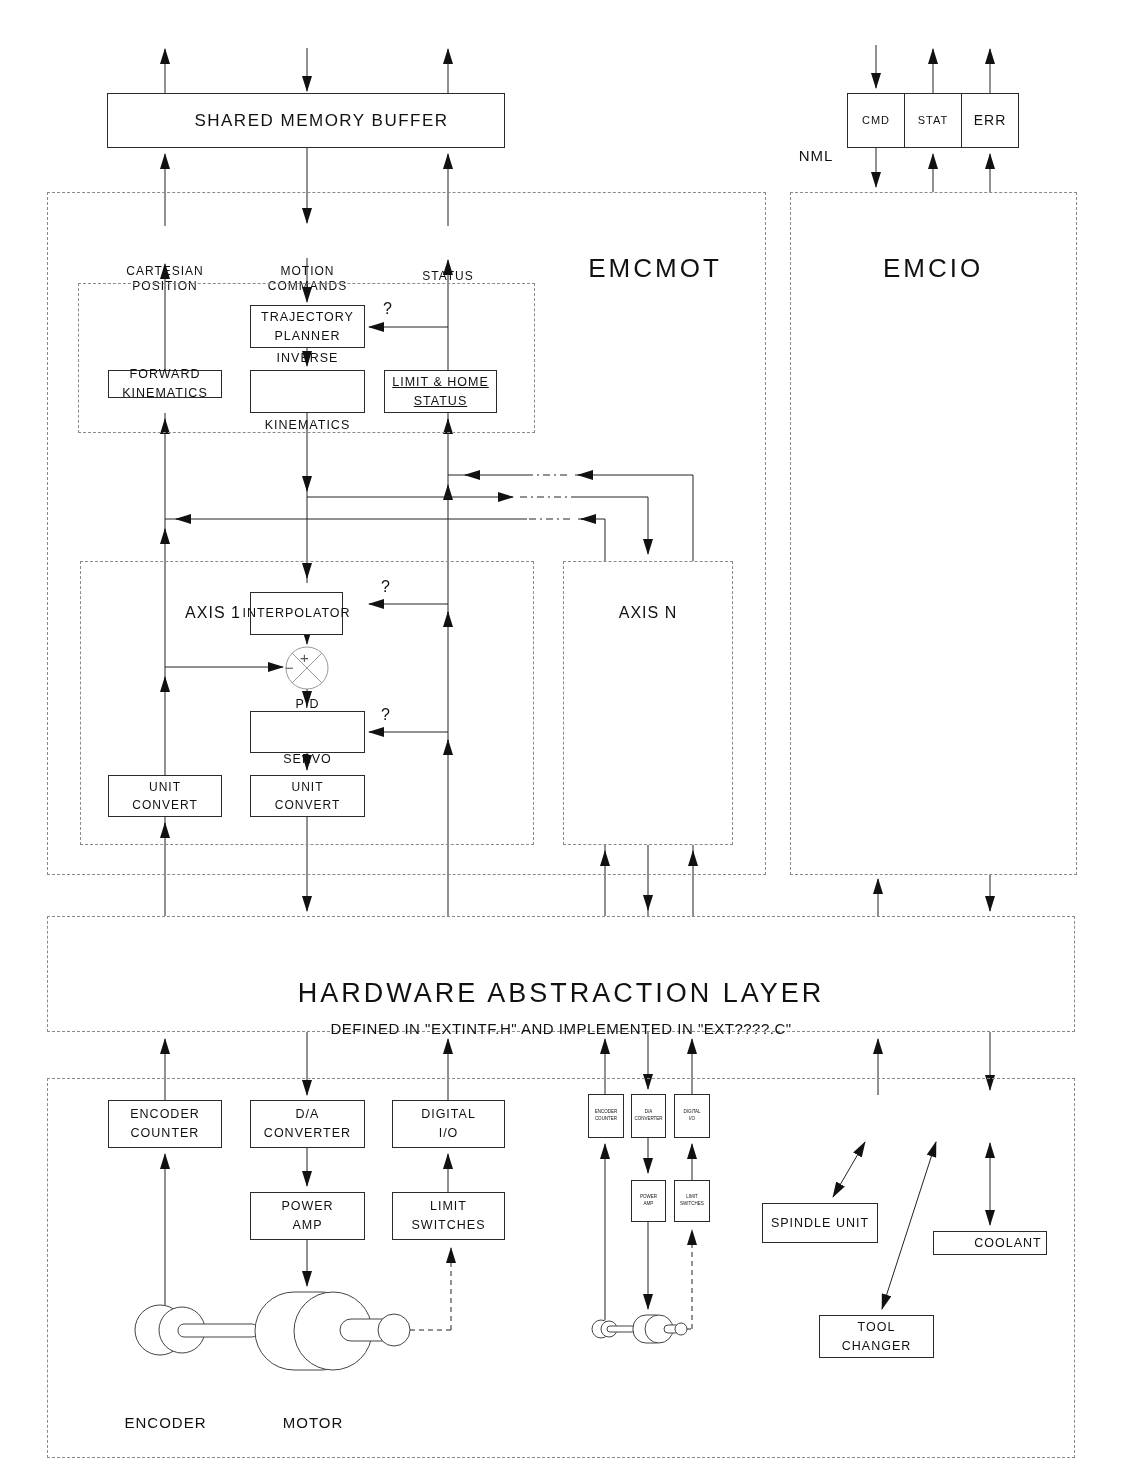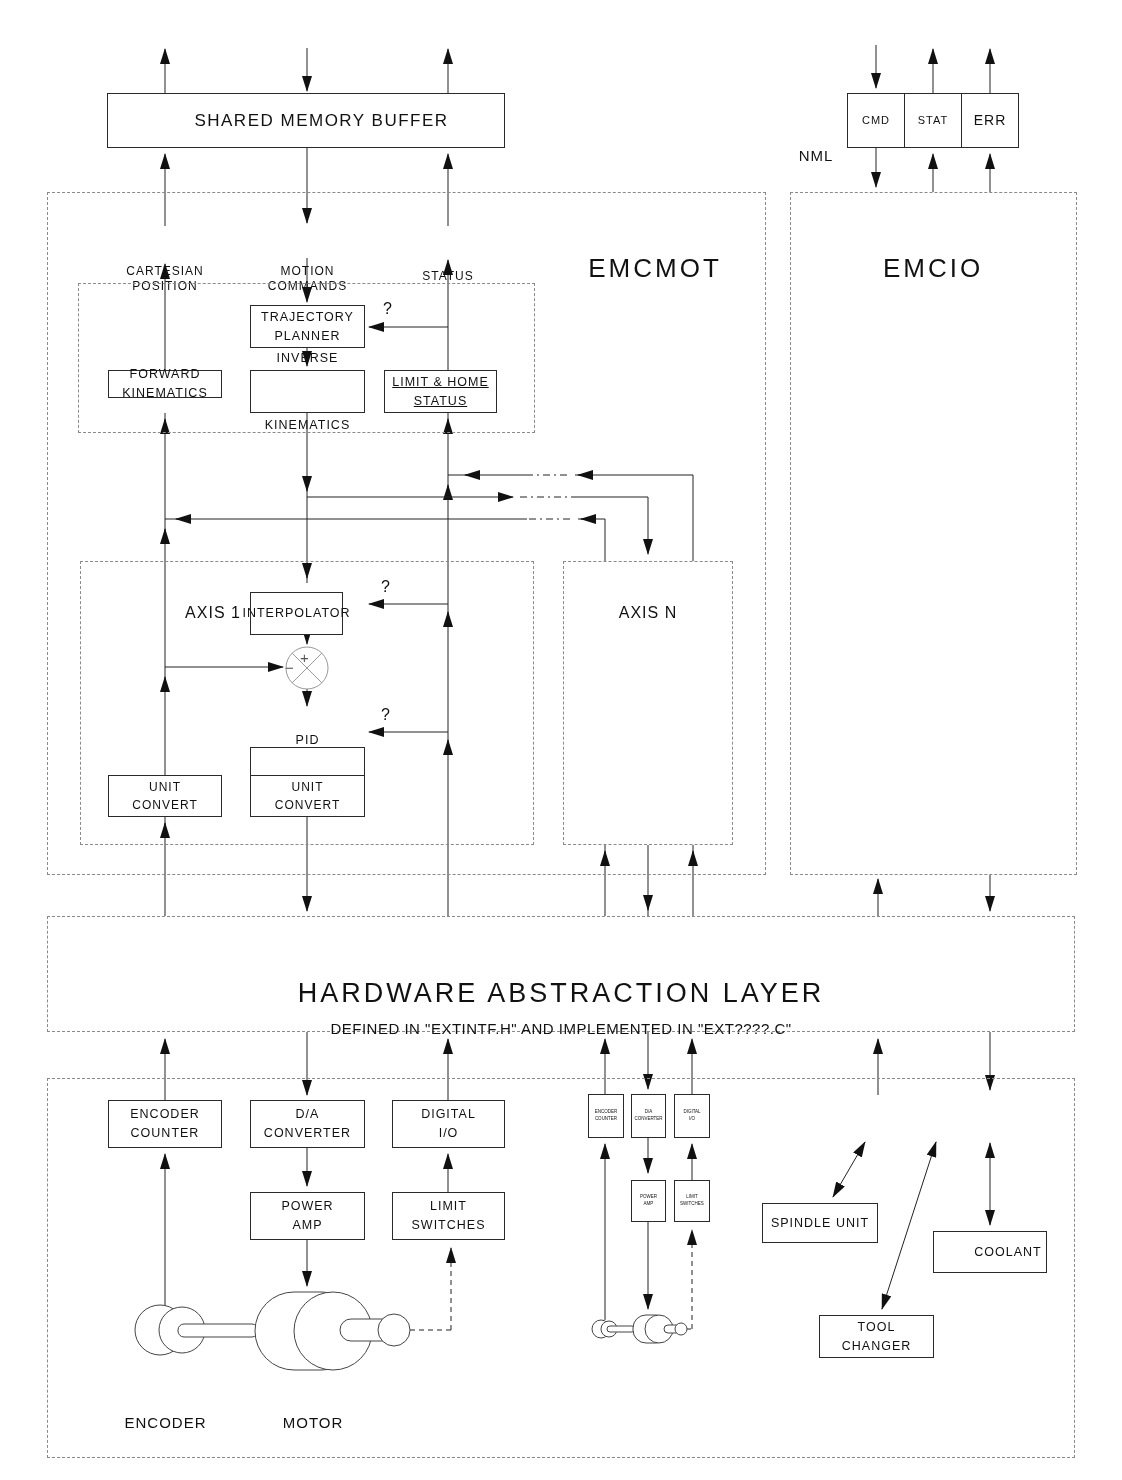--- a/index.html
+++ b/index.html
@@ -218,21 +218,21 @@
   <div class="lbl" style="left:178px;top:567px;width:70px;font-size:16px;">AXIS 1</div>
 
   <div class="box" style="left:250px;top:553px;width:93px;height:43px;margin-top:39px;">
     <div>INTERPOLATOR</div>
   </div>
   <div class="q" style="left:381px;top:578px;">?</div>
 
   <div class="sum-sign" style="left:300px;top:649px;">+</div>
   <div class="sum-sign" style="left:285px;top:659px;">−</div>
 
-  <div class="box two-line" style="left:250px;top:747px;width:115px;height:42px;gap:36px;">
+  <div class="box two-line" style="left:250px;top:711px;width:115px;height:42px;gap:36px;">
     <div>PID</div>
     <div>SERVO</div>
   </div>
   <div class="q" style="left:381px;top:706px;">?</div>
 
   <div class="box two-line" style="left:108px;top:775px;width:114px;height:42px;font-size:12px;">
     <div>UNIT</div>
     <div>CONVERT</div>
   </div>
   <div class="box two-line" style="left:250px;top:775px;width:115px;height:42px;font-size:12px;">
@@ -293,21 +293,21 @@
     <div>AMP</div>
   </div>
   <div class="box two-line tiny" style="left:674px;top:1180px;width:36px;height:42px;">
     <div>LIMIT</div>
     <div>SWITCHES</div>
   </div>
 
   <div class="box" style="left:762px;top:1203px;width:116px;height:40px;">
     <div>SPINDLE UNIT</div>
   </div>
-  <div class="box" style="left:933px;top:1231px;width:114px;height:42px;padding-left:36px;">
+  <div class="box" style="left:933px;top:1231px;width:114px;height:24px;padding-left:36px;">
     <div>COOLANT</div>
   </div>
   <div class="box two-line" style="left:819px;top:1315px;width:115px;height:43px;">
     <div>TOOL</div>
     <div>CHANGER</div>
   </div>
 
 </div>
 
 </body></html>

